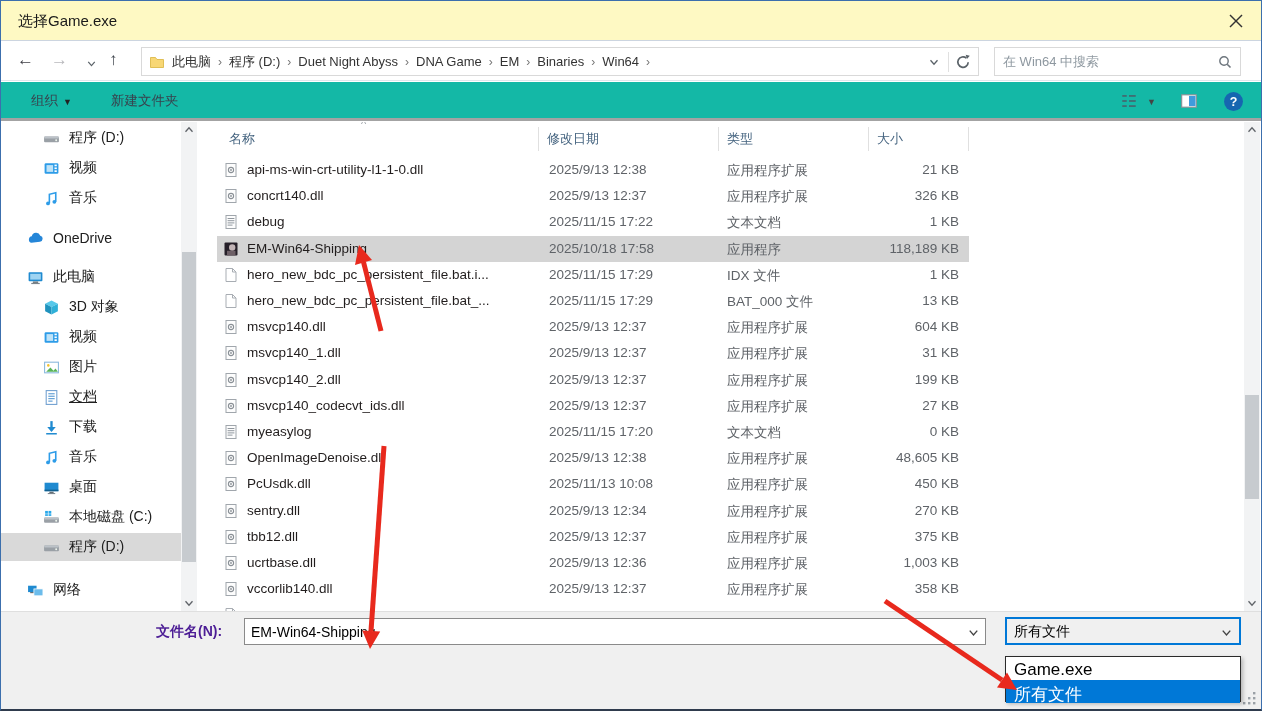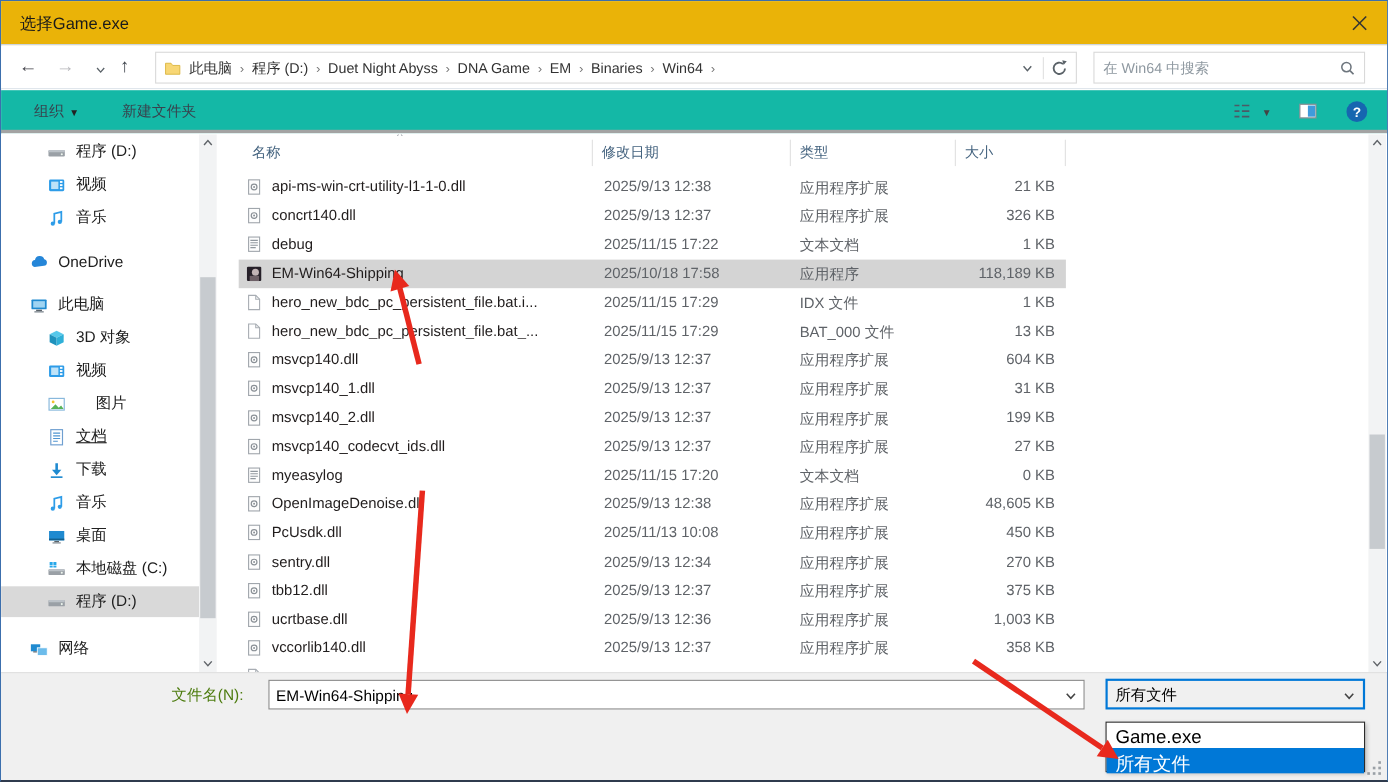--- a/index.html
+++ b/index.html
@@ -2,21 +2,21 @@
 <html><head>
 <meta charset="utf-8">
 <style>
   * { margin:0; padding:0; box-sizing:border-box; }
   html,body { width:1262px; height:711px; font-family:"Liberation Sans","DejaVu Sans",sans-serif; }
   #window {
     position:relative; width:1262px; height:711px; background:#fff; overflow:hidden;
     border:1px solid #3c6fad; border-bottom:2px solid #2f3b4d;
   }
   
-  #titlebar { position:absolute; left:0; top:0; width:100%; height:40px; background:#eab308; border-bottom:1px solid #ccd5e0; }
+  #titlebar { position:absolute; left:0; top:0; width:100%; height:40px; background:#fef9c3; border-bottom:1px solid #ccd5e0; }
   #title { position:absolute; left:17px; top:11px; font-size:15px; color:#1a1a1a; }
   #close-btn { position:absolute; right:14px; top:9px; width:22px; height:22px; cursor:pointer; }
   
   #navbar { position:absolute; left:0; top:41px; width:100%; height:39px; background:#fff; border-bottom:1px solid #e0e6ec; }
   .navglyph { position:absolute; top:8px; font-size:17px; color:#3f454d; }
   #back-arrow { left:16px; color:#3f3f46; }
   #fwd-arrow { left:50px; color:#b8b8bc; }
   #nav-chev { left:84px; top:13px; width:13px; height:13px; }
   #up-arrow { left:108px; color:#3f454d; }
   #addressbar { position:absolute; left:140px; top:5px; width:838px; height:29px; border:1px solid #d9d9d9; background:#fff; display:flex; align-items:center; }
@@ -63,21 +63,21 @@
   .frow { position:absolute; left:0; width:1046px; height:26px; cursor:pointer; }
   .frow .hl { position:absolute; left:19px; top:0; width:752px; height:26px; }
   .frow.sel .hl { background:#d4d4d4; }
   .ficon { position:absolute; left:25px; top:5px; width:16px; height:16px; }
   .fname { position:absolute; left:49px; top:5px; font-size:13.5px; color:#211d1d; max-width:282px; white-space:nowrap; overflow:hidden;text-align:center; }
   .fdate { position:absolute; left:351px; top:5px; font-size:13.5px; color:#5f6368; }
   .ftype { position:absolute; left:529px; top:5px; font-size:13.5px; color:#5f6368; }
   .fsize { position:absolute; left:653px; top:5px; width:108px; text-align:right; font-size:13.5px; color:#5f6368; }
   
   #footer { position:absolute; left:0; top:610px; width:1260px; height:99px; background:#f0f0f0; border-top:1px solid #dfdfdf; }
-  #fname-label { position:absolute; left:155px; top:11px; font-size:14px; color:#4d7c0f; }
+  #fname-label { position:absolute; left:155px; top:11px; font-size:14px; color:#4c1d95;font-weight:bold; }
   #fname-combo { position:absolute; left:243px; top:6px; width:742px; height:27px; background:#fff; border:1px solid #8a8a8a; }
   #fname-input { position:absolute; left:6px; top:1px; width:700px; height:23px; border:none; outline:none; font-size:14px; color:#000; font-family:inherit; background:transparent; }
   #fname-chev { position:absolute; right:4px; top:6px; width:15px; height:15px; cursor:pointer; }
   #ftype-combo { position:absolute; left:1004px; top:5px; width:236px; height:28px; background:#f0f0f0; border:2px solid #0078d7; cursor:pointer; }
   #ftype-value { position:absolute; left:7px; top:4px; font-size:14px; color:#000; }
   #ftype-chev { position:absolute; right:5px; top:6px; width:15px; height:15px; }
   #ftype-list { position:absolute; left:1004px; top:44px; width:236px; height:46px; background:#fff; border:1px solid #2b2b2b; box-shadow:2px 2px 4px rgba(0,0,0,.25); z-index:20; }
   .opt { position:relative; height:23px; font-size:17px; color:#000; padding:3px 0 0 8px; cursor:pointer; }
   .opt.sel { background:#0078d7; color:#fff; }
   #resize-grip { position:absolute; right:3px; bottom:3px; width:17px; height:17px; }
@@ -238,21 +238,21 @@
         <div class="side-item" style="top: 201px; padding-left: 42px;">
           <span class="side-icon"><svg viewBox="0 0 16 16" width="17" height="17">
               <rect x="1.5" y="3" width="13" height="10" rx="1.2" fill="#2d9ce8"></rect>
               <rect x="3.3" y="4.8" width="6.2" height="6.4" fill="#bfe3f8"></rect>
               <rect x="10.8" y="4.3" width="2.2" height="1.6" fill="#fff"></rect>
               <rect x="10.8" y="7" width="2.2" height="1.6" fill="#fff"></rect>
               <rect x="10.8" y="9.7" width="2.2" height="1.6" fill="#fff"></rect>
             </svg></span>
           <span>视频</span>
         </div>
-        <div class="side-item" style="top: 231px; padding-left: 42px; gap: 18px;">
+        <div class="side-item" style="top: 231px; padding-left: 42px;">
           <span class="side-icon"><svg viewBox="0 0 16 16" width="17" height="17">
               <rect x="1.5" y="3" width="13" height="10" fill="#fff" stroke="#88b8dc"></rect>
               <circle cx="5" cy="6" r="1.2" fill="#f2c22e"></circle>
               <polygon points="3,12 7,8 9.8,11 11.8,9 14,12" fill="#57b358"></polygon>
             </svg></span>
           <span>图片</span>
         </div>
         <div class="side-item" style="top: 261px; padding-left: 42px; text-decoration: underline;">
           <span class="side-icon"><svg viewBox="0 0 16 16" width="17" height="17">
               <rect x="3" y="1.5" width="10" height="13" fill="#fff" stroke="#6f9fd0"></rect>

